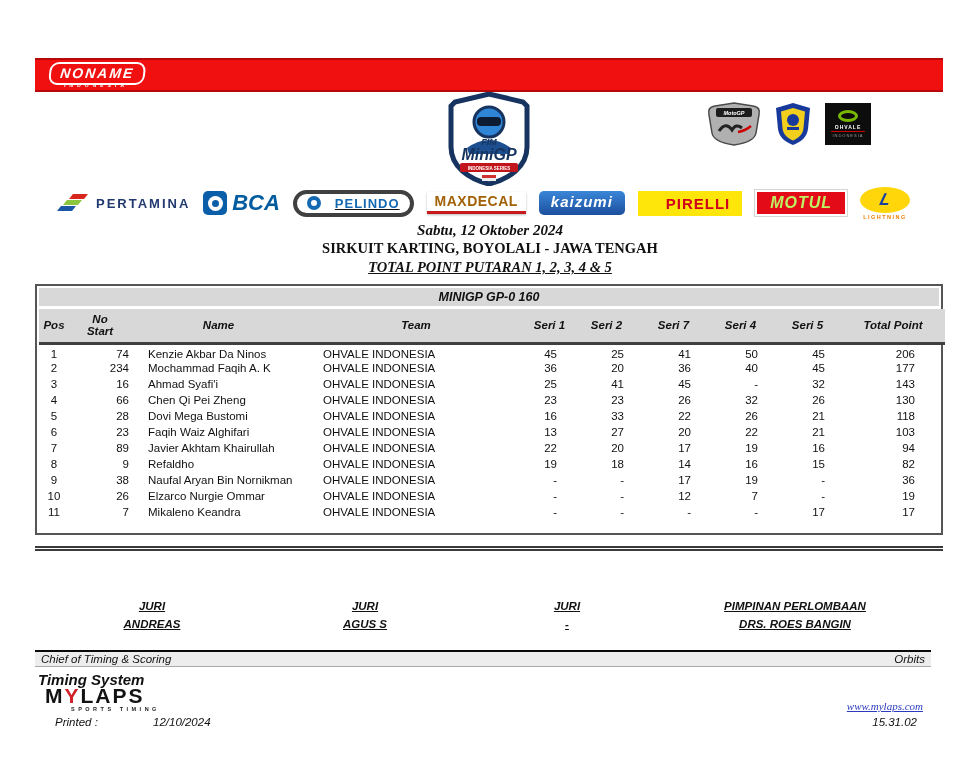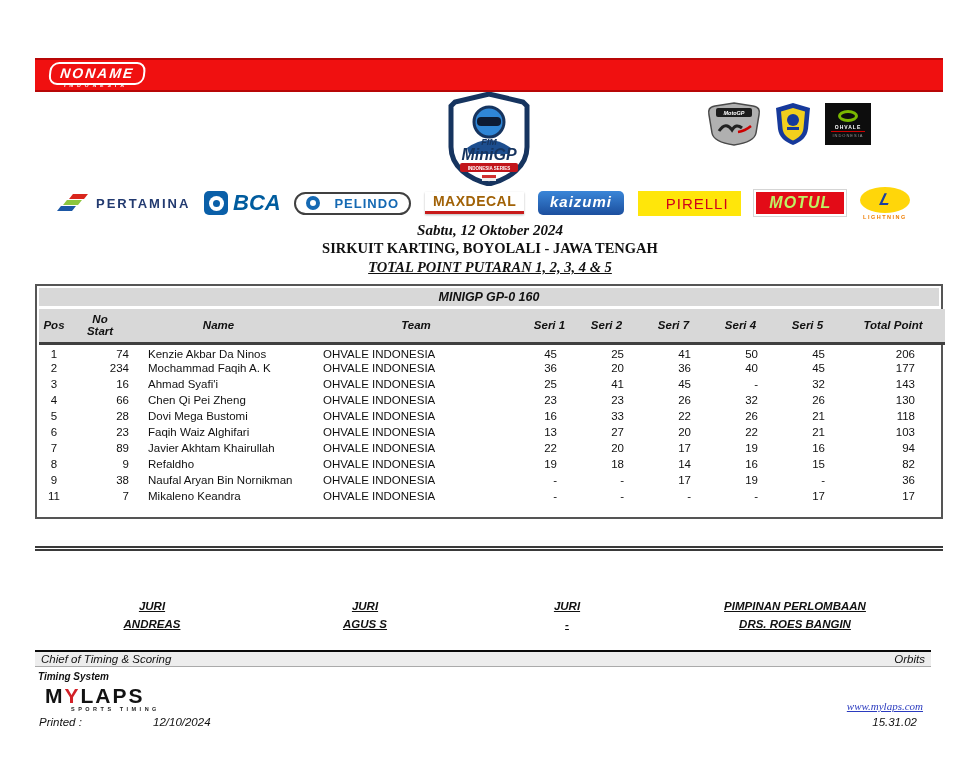--- a/index.html
+++ b/index.html
@@ -35,30 +35,30 @@
   .pert-arrow i { position: absolute; width: 15px; height: 5px; transform: skewX(-38deg); display: block; }
   .a-red { left: 13px; top: 0; background: #d9261c; }
   .a-green { left: 7px; top: 6px; background: #8cc63e; }
   .a-blue { left: 1px; top: 12px; background: #1b57a5; }
   .sp-pertamina .txt { font-size: 13px; font-weight: bold; letter-spacing: 2px; color: #223a70; }
   .bca-icon { width: 24px; height: 24px; border-radius: 5px; background: #0a5fa8; display: flex;
               align-items: center; justify-content: center; margin-right: 5px; }
   .bca-icon i { width: 15px; height: 15px; border-radius: 50%; background: #fff; position: relative; display: block; }
   .bca-icon i::after { content: ""; position: absolute; inset: 4px; border-radius: 50%; background: #0a5fa8; }
   .sp-bca .txt { font-size: 22px; font-weight: bold; font-style: italic; color: #005c9e; }
-  .sp-pelindo { border: 2px solid #404040; border-radius: 14px; padding: 2px 10px; gap: 14px; background: #fff; }
+  .sp-pelindo { border: 4px solid #404040; border-radius: 14px; padding: 2px 10px; gap: 14px; background: #fff; text-decoration: underline; }
   .pelindo-icon { width: 14px; height: 14px; border-radius: 50%; border: 4px solid #1569b3; }
   .sp-pelindo .txt { font-size: 13px; font-weight: bold; color: #1569b3; letter-spacing: 1px; }
   .sp-maxdecal { position: relative; padding: 1px 8px 5px; background: #fff; box-shadow: 0 1px 2px #bbb; }
   .sp-maxdecal .txt { font-size: 14px; font-weight: 800; color: #a16207; letter-spacing: .5px; }
   .sp-maxdecal::after { content: ""; position: absolute; left: 0; right: 0; bottom: 0; height: 3px; background: #c81a1a; }
   .sp-kaizumi { background: linear-gradient(#3a86d8, #1c4f9e); border-radius: 5px; padding: 2px 12px 5px; }
   .sp-kaizumi .txt { font-size: 15px; font-weight: bold; font-style: italic; letter-spacing: 1px; color: #fff; }
   .sp-pirelli { background: #ffe60a; padding: 4px 12px; }
-  .sp-pirelli .txt { color: #d0021b; font-weight: 400; font-size: 15px; letter-spacing: 1px; padding-left: 16px; }
+  .sp-pirelli .txt { color: #d0021b; font-weight: 700; font-size: 15px; letter-spacing: 1px; padding-left: 16px; }
   .sp-motul { background: #e30b17; border: 2px solid #fff; box-shadow: 0 0 0 1px #d5d5d5; padding: 2px 13px; }
   .sp-motul .txt { color: #bef264; font-weight: 800; font-style: italic; font-size: 16px; letter-spacing: 1px; }
   .sp-lightning { flex-direction: column; }
   .light-ellipse { width: 50px; height: 26px; border-radius: 50%; background: #ffd60a;
                    display: flex; align-items: center; justify-content: center; }
   .light-ellipse .l { color: #1b3fa0; font-weight: 800; font-style: italic; font-size: 17px; transform: skewX(-15deg); }
   .sp-lightning .txt { font-size: 5.5px; font-weight: bold; color: #ef7d00; letter-spacing: 1.5px; margin-top: 1px; }
 
   
   .event-info { position: absolute; left: 0; top: 222px; width: 980px; text-align: center;
@@ -95,30 +95,30 @@
   .official .name { text-decoration: underline; margin-top: 6px; }
   .official-1 { left: 27px;  width: 180px; }
   .official-2 { left: 240px; width: 180px; }
   .official-3 { left: 442px; width: 180px; }
   .official-4 { left: 650px; width: 220px; }
 
   
   .chief-band { position: absolute; left: 35px; top: 650px; width: 896px; background: #ededed;
                 border-top: 2px solid #0a0a0a; border-bottom: 1px solid #aaa; padding: 1px 6px;
                 display: flex; justify-content: space-between; font-style: italic; font-size: 11.5px; }
-  .timing-system { position: absolute; left: 38px; top: 671px; font-weight: bold; font-style: italic; font-size: 10px; }
+  .timing-system { position: absolute; left: 38px; top: 671px; font-weight: bold; font-style: italic; font-size: 15px; }
   .mylaps-row { position: absolute; left: 35px; top: 685px; width: 896px; height: 32px; }
   .mylaps-logo { margin-left: 10px; display: inline-block; }
   .mylaps-word { font-size: 21px; font-weight: bold; letter-spacing: 2px; color: #121212; line-height: 21px; }
   .mylaps-word .y { color: #d22128; }
   .mylaps-sub { font-size: 5.5px; letter-spacing: 3.5px; color: #222; margin-left: 26px; font-weight: bold; }
   .website { position: absolute; right: 8px; top: 15px; color: #2b3bbf; font-style: italic; font-size: 11px;
              text-decoration: underline; font-family: "Liberation Serif", serif; cursor: pointer; }
   .printed-row { position: absolute; left: 35px; top: 716px; width: 908px; font-style: italic; font-size: 11.5px; }
-  .printed-label { margin-left: 4px; }
+  .printed-label { margin-left: 20px; }
   .printed-date { position: absolute; left: 118px; }
   .printed-time { position: absolute; right: 26px; }
 </style>
 </head>
 <body>
 
 <div class="page">
 
   <div class="banner">
     <div class="noname-logo">
@@ -347,20 +347,32 @@
             <td>Naufal Aryan Bin Nornikman</td>
             <td>OHVALE INDONESIA</td>
             <td>-</td>
             <td>-</td>
             <td>17</td>
             <td>19</td>
             <td>-</td>
             <td>36</td>
           </tr>
           <tr>
+            <td>10</td>
+            <td>26</td>
+            <td>Elzarco Nurgie Ommar</td>
+            <td>OHVALE INDONESIA</td>
+            <td>-</td>
+            <td>-</td>
+            <td>12</td>
+            <td>7</td>
+            <td>-</td>
+            <td>19</td>
+          </tr>
+          <tr>
             <td>11</td>
             <td>7</td>
             <td>Mikaleno Keandra</td>
             <td>OHVALE INDONESIA</td>
             <td>-</td>
             <td>-</td>
             <td>-</td>
             <td>-</td>
             <td>17</td>
             <td>17</td>

